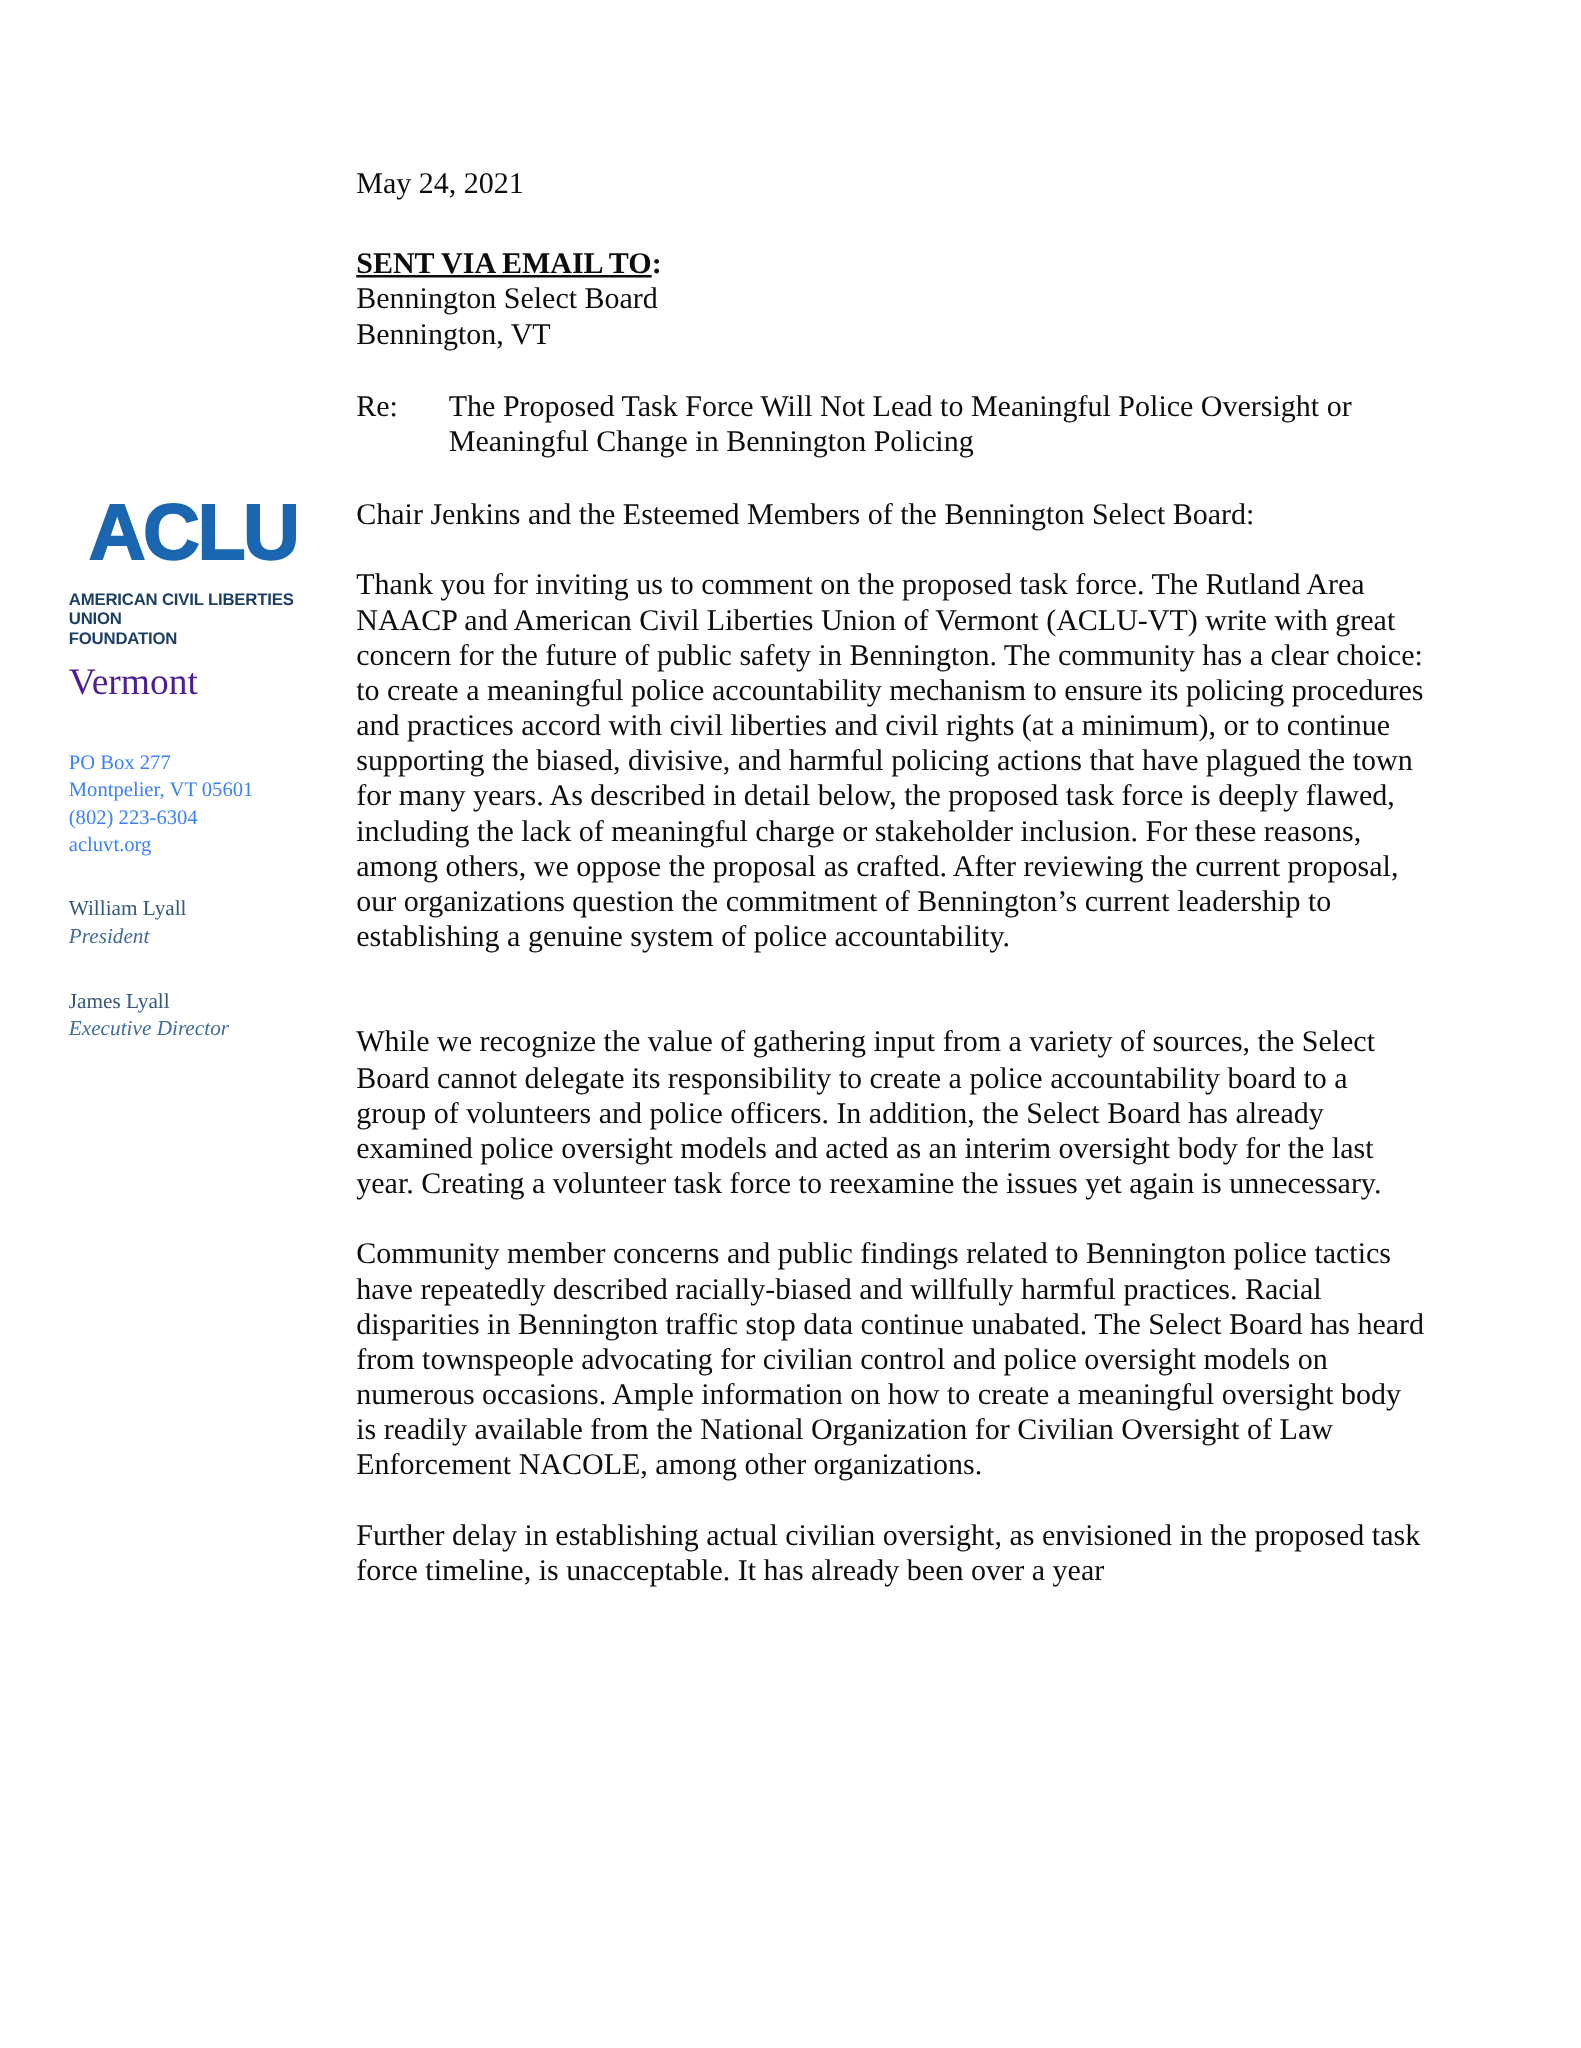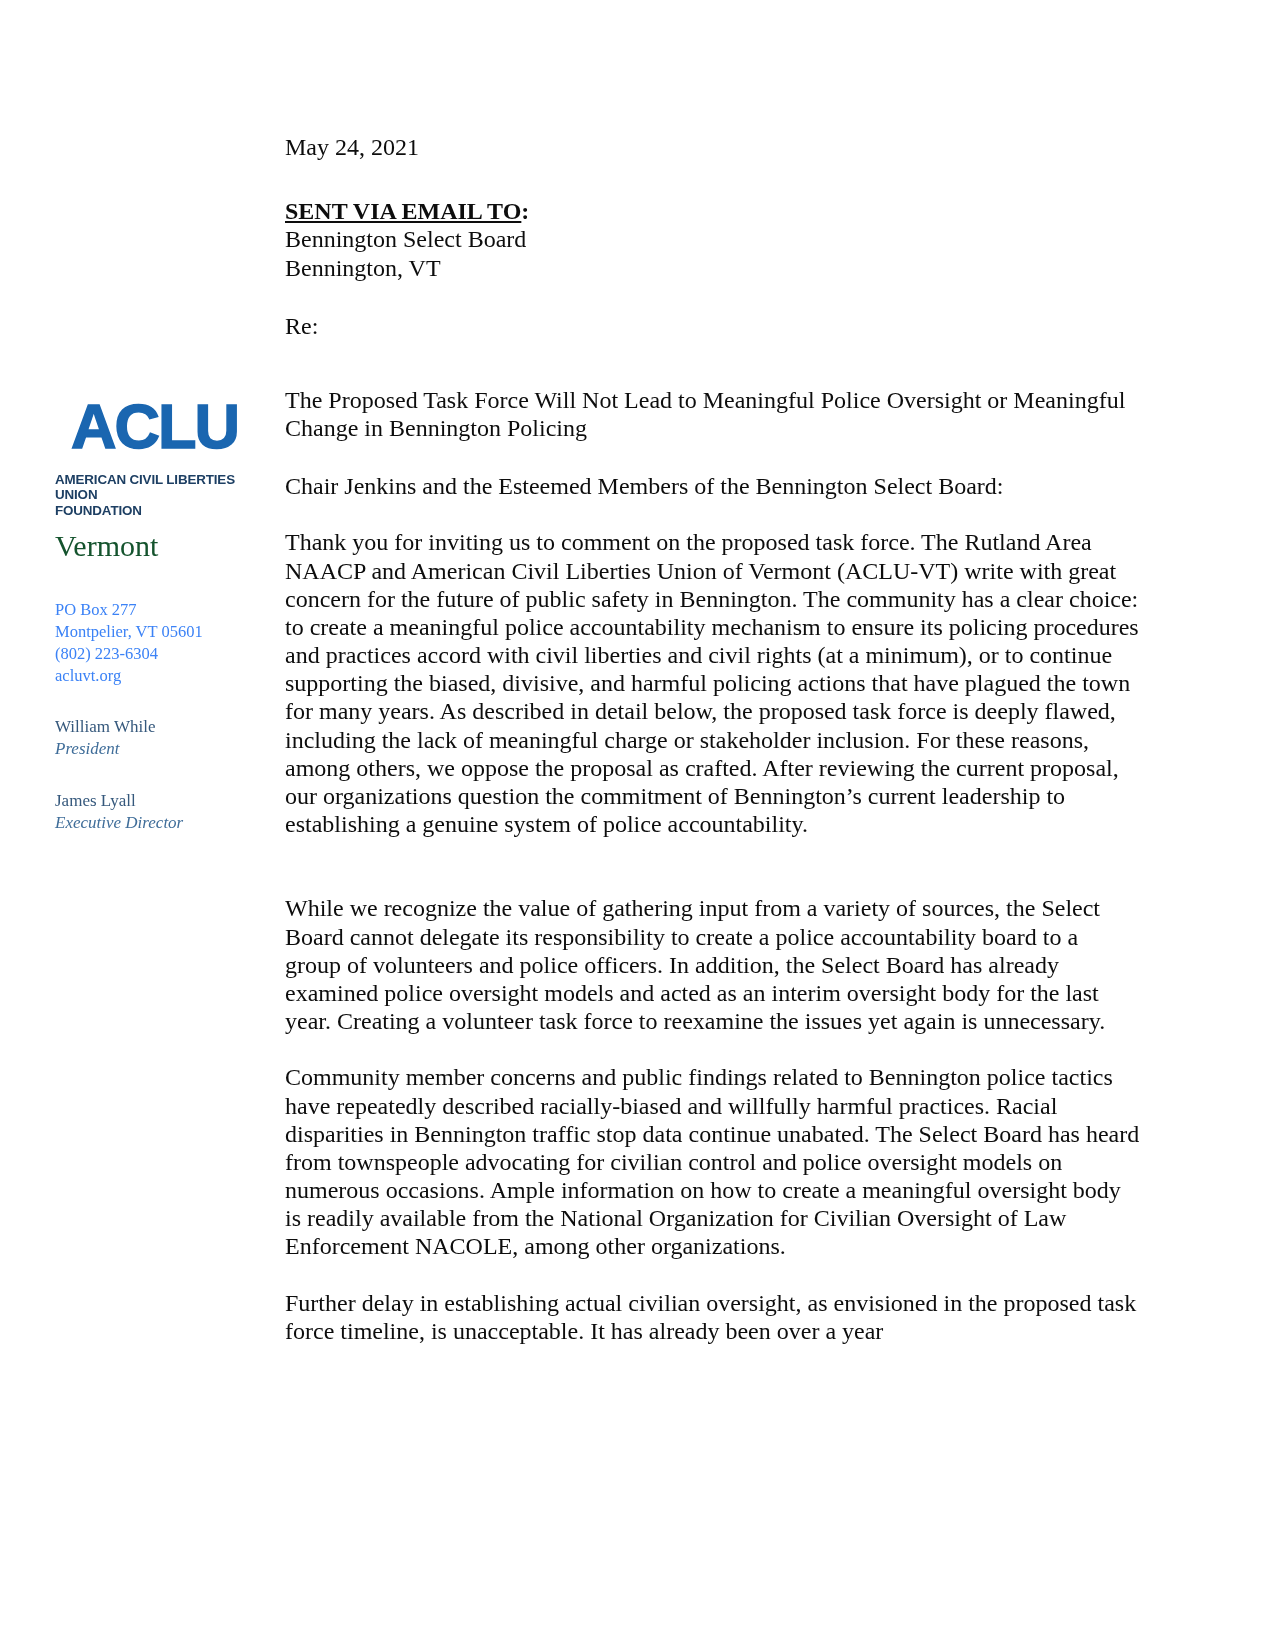--- a/index.html
+++ b/index.html
@@ -41,21 +41,21 @@
     line-height: 1.14;
     letter-spacing: -0.15px;
     color: #1d3f63;
     margin: 8px 0 0 0;
     text-transform: uppercase;
   }
   .logo-state {
     font-family: "Liberation Serif", "DejaVu Serif", serif;
     font-size: 30px;
     line-height: 1;
-    color: #14532d;
+    color: #4c1d95;
     margin: 13px 0 0 0;
   }
 
   .contact {
     margin-top: 38px;
     font-size: 16.5px;
     line-height: 1.33;
     color: #3b82f6;
   }
   .contact div { white-space: nowrap; }
@@ -94,21 +94,20 @@
   }
   .sent-via .u {
     text-decoration: underline;
     text-underline-offset: 2px;
   }
   .recipient-line { }
 
   .re-block {
     display: flex;
     align-items: flex-start;
-    flex-direction: column;
   }
   .re-label {
     flex: 0 0 74px;
   }
   .re-text {
     flex: 1 1 auto;
   }
 
   .body-para {
     text-align: left;
@@ -135,21 +134,21 @@
     </div>
 
     <div class="contact">
       <div>PO Box 277</div>
       <div>Montpelier, VT 05601</div>
       <div>(802) 223-6304</div>
       <div>acluvt.org</div>
     </div>
 
     <div class="person">
-      <div class="name">William While</div>
+      <div class="name">William Lyall</div>
       <div class="title">President</div>
     </div>
 
     <div class="person">
       <div class="name">James Lyall</div>
       <div class="title">Executive Director</div>
     </div>
   </div>
 
   <div class="letter">

